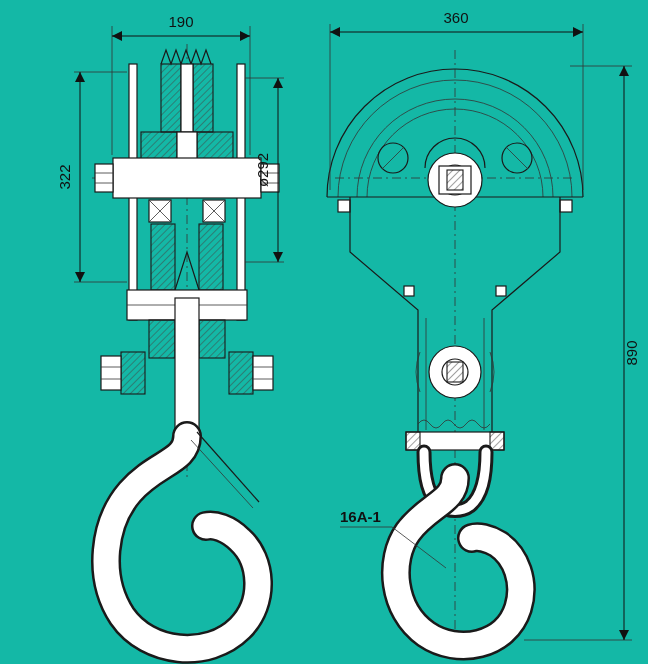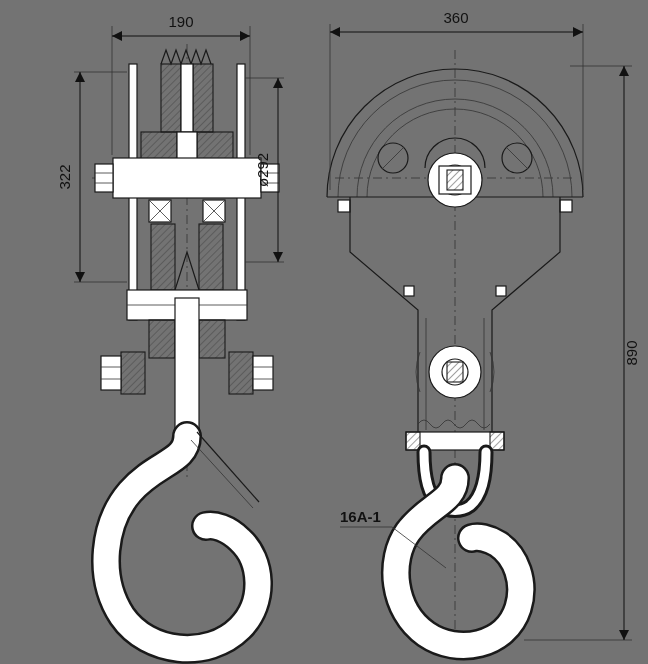--- a/index.html
+++ b/index.html
@@ -1,16 +1,16 @@
 <!DOCTYPE html>
 <html><head>
 <meta charset="utf-8">
 <style>
   html,body{margin:0;padding:0;background:#ffffff;}
-  .canvas{position:relative;width:648px;height:664px;background:#737373;overflow:hidden;
+  .canvas{position:relative;width:648px;height:664px;background:#14b8a6;overflow:hidden;
           font-family:"Liberation Sans", sans-serif;}
   svg{display:block;}
   text{fill:#111;font-family:"Liberation Sans", sans-serif;font-size:15px;}
   .dim-text{font-size:15px;}
   .spec-text{font-weight:bold;font-size:15px;}
   .ln{stroke:#1a1a1a;stroke-width:1.2;fill:none;}
   .ln-thin{stroke:#333;stroke-width:0.8;fill:none;}
   .ln-dash{stroke:#333;stroke-width:0.8;fill:none;stroke-dasharray:9 4 2 4;}
   .fill-white{fill:#ffffff;stroke:#1a1a1a;stroke-width:1.2;}
   .fill-hatch{fill:url(#h45);stroke:#1a1a1a;stroke-width:1.1;}

